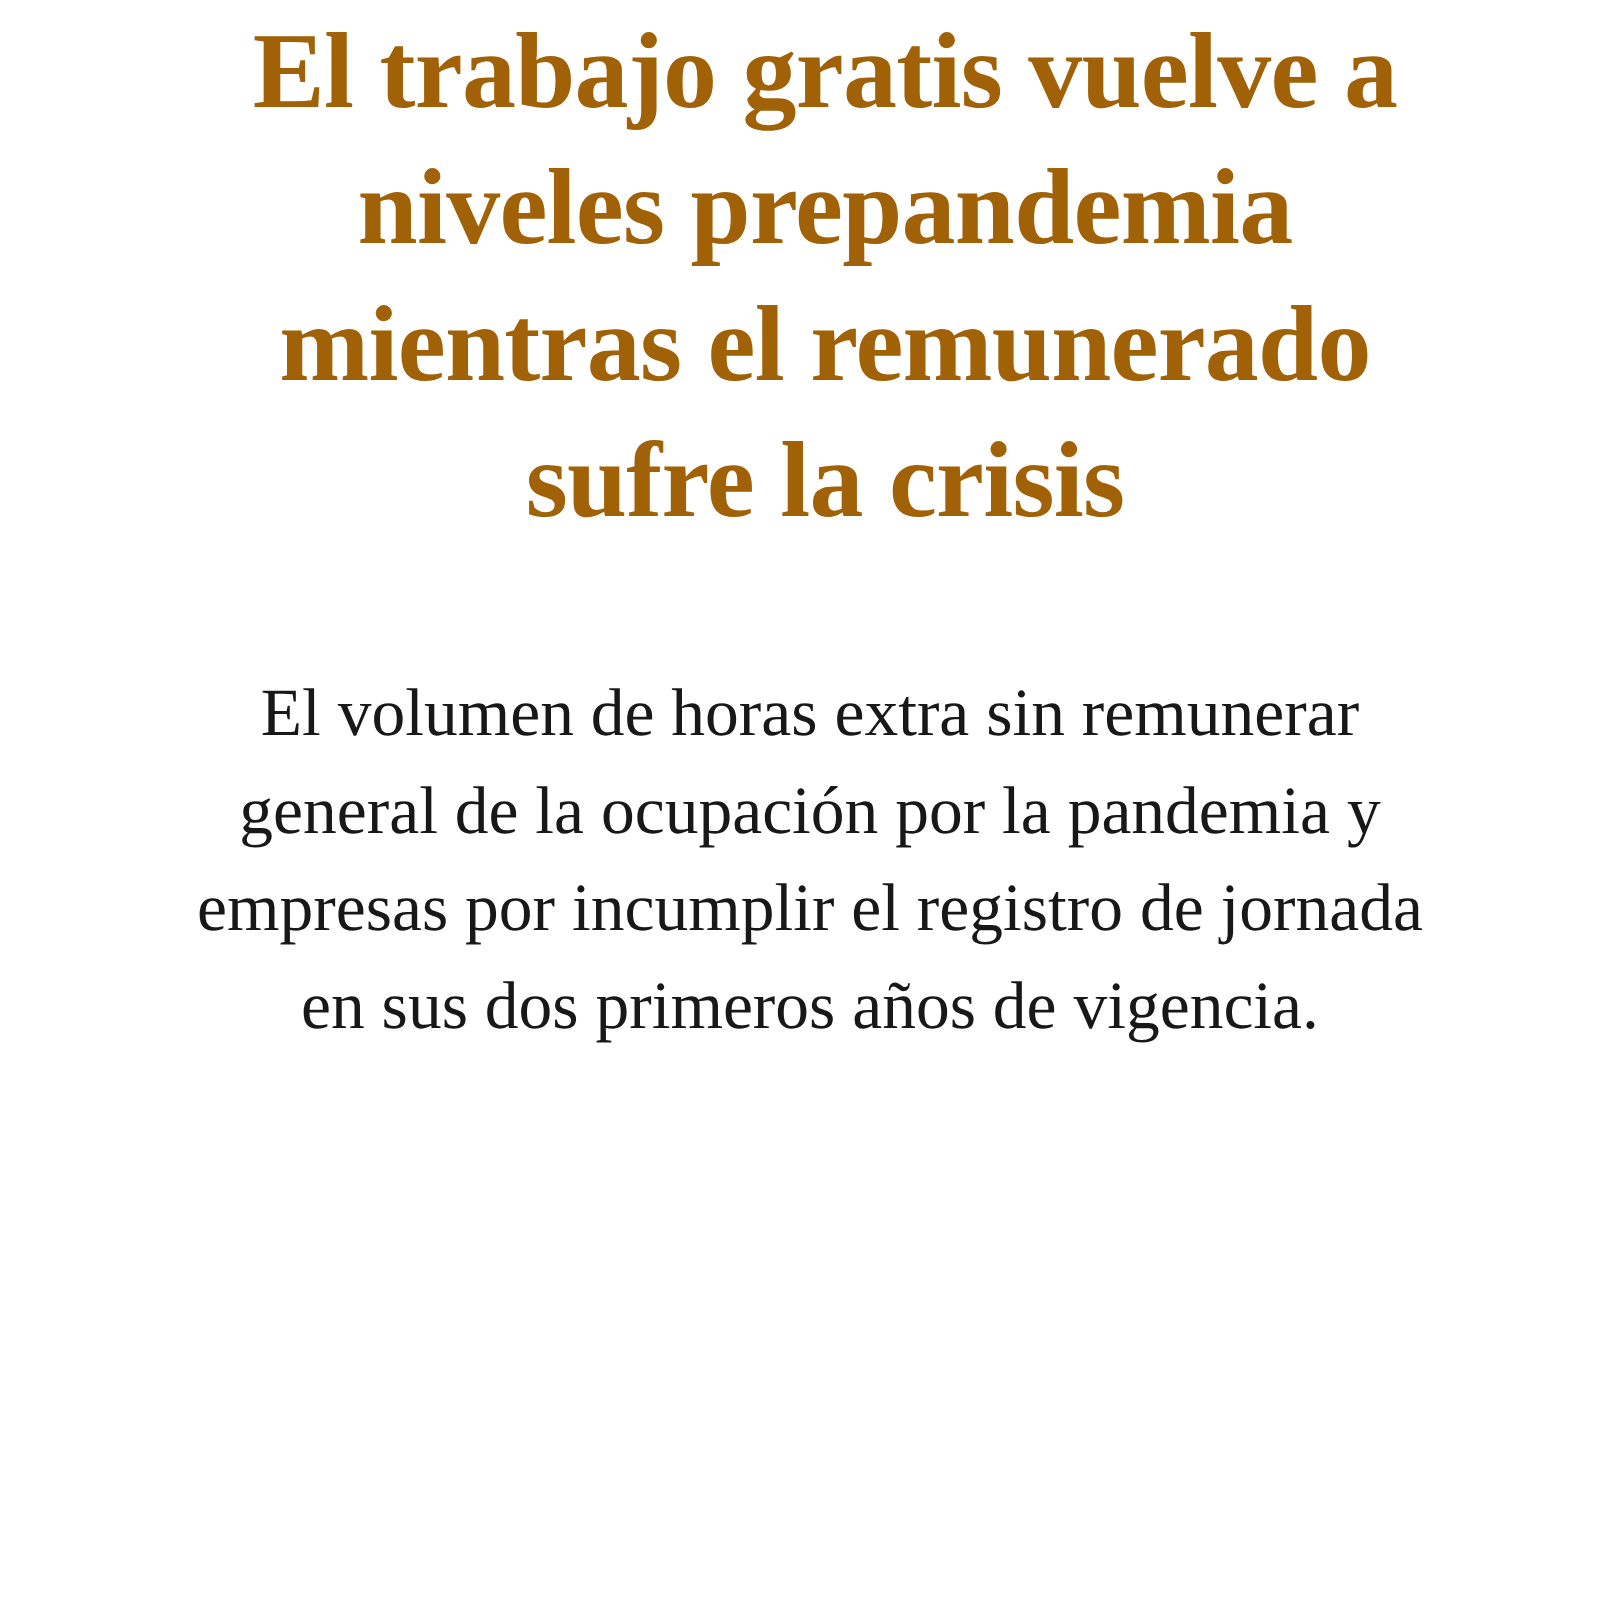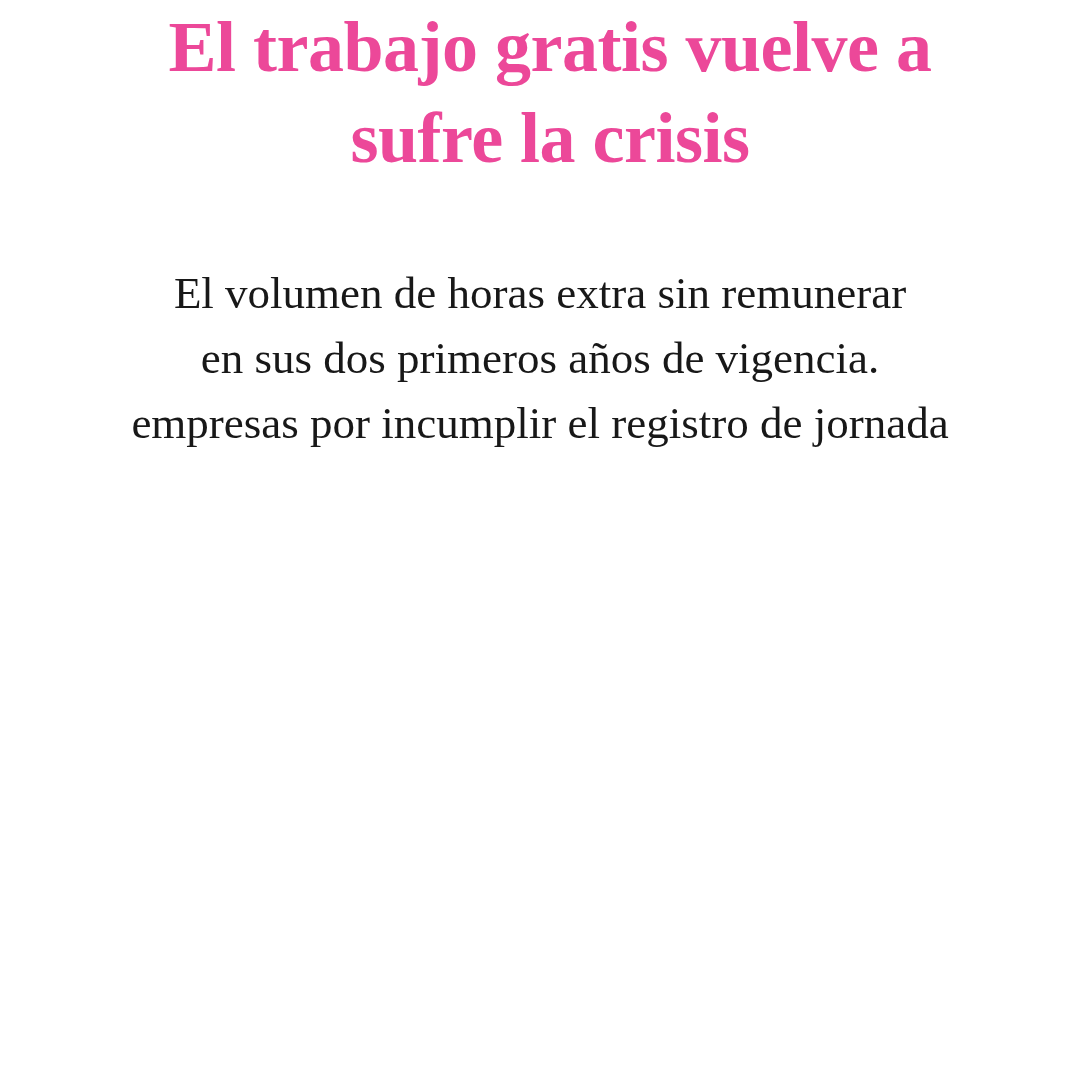--- a/index.html
+++ b/index.html
@@ -18,21 +18,21 @@
   }
   .headline {
     margin: 0;
     padding-top: 2px;
     text-align: center;
     font-family: "Liberation Serif", serif;
     font-weight: 700;
     font-size: 72px;
     line-height: 91px;
     letter-spacing: -0.5px;
-    color: #ec4899;
+    color: #a16207;
     padding-left: 20px;
   }
   .headline .line {
     display: block;
   }
   .standfirst {
     margin: 0;
     margin-top: 77px;
     text-align: center;
     font-family: "Liberation Serif", serif;
@@ -45,22 +45,25 @@
     display: block;
   }
 </style>
 </head>
 <body>
 
 <div class="canvas">
 
   <h1 class="headline">
     <span class="line">El trabajo gratis vuelve a</span>
+    <span class="line">niveles prepandemia</span>
+    <span class="line">mientras el remunerado</span>
     <span class="line">sufre la crisis</span>
   </h1>
 
   <p class="standfirst">
     <span class="line">El volumen de horas extra sin remunerar</span>
+    <span class="line">general de la ocupación por la pandemia y</span>
+    <span class="line">empresas por incumplir el registro de jornada</span>
     <span class="line">en sus dos primeros años de vigencia.</span>
-    <span class="line">empresas por incumplir el registro de jornada</span>
   </p>
 
 </div>
 
 </body></html>

